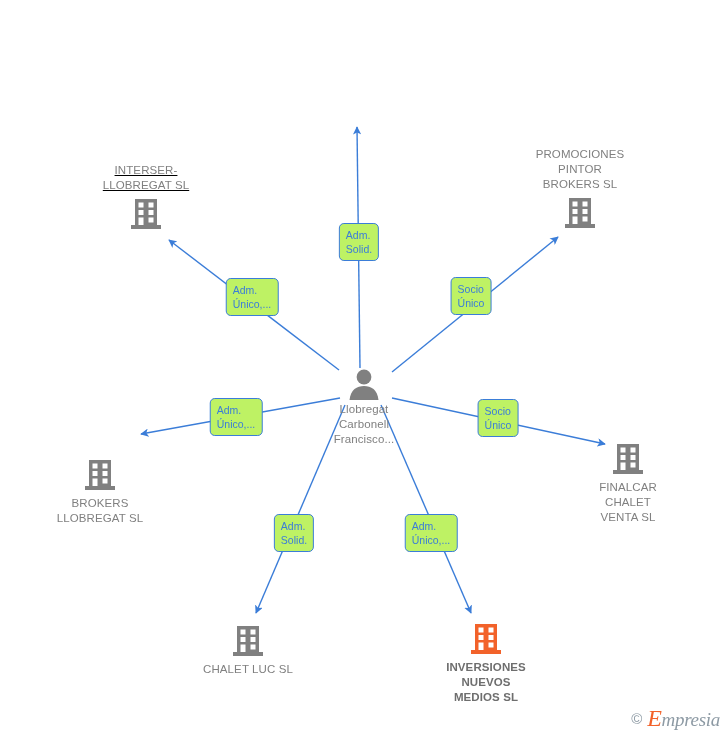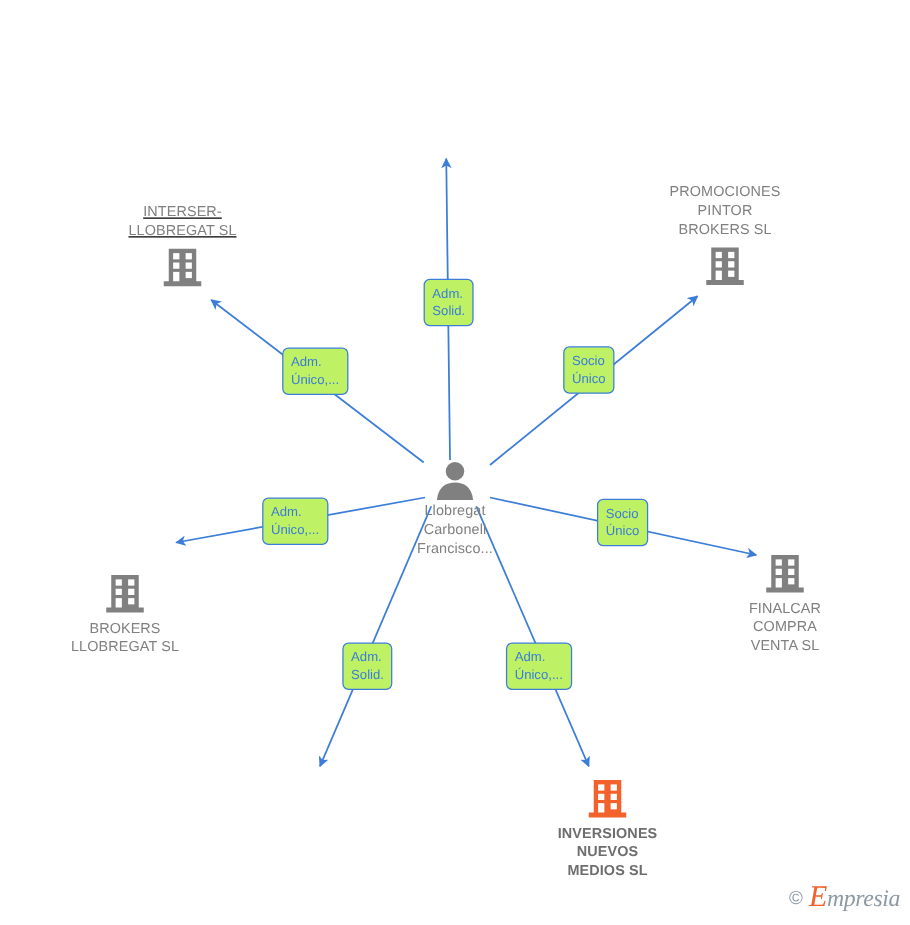--- a/index.html
+++ b/index.html
@@ -181,24 +181,39 @@
         <rect x="4" y="30" width="30" height="4" fill="#808080"></rect>
         <rect x="11.5" y="7.5" width="5" height="5" fill="#fff"></rect>
         <rect x="21.5" y="7.5" width="5" height="5" fill="#fff"></rect>
         <rect x="11.5" y="15" width="5" height="5" fill="#fff"></rect>
         <rect x="21.5" y="15" width="5" height="5" fill="#fff"></rect>
         <rect x="11.5" y="22.5" width="5" height="7.5" fill="#fff"></rect>
         <rect x="21.5" y="22.5" width="5" height="5" fill="#fff"></rect>
       </svg>
     </span>
     <span class="node-label">FINALCAR
-COMPRA
+CHALET
 VENTA  SL</span>
   </div>
 
+  <div class="node label-bottom" style="left:248px; top:622px;">
+    <span class="icon-wrap">
+      <svg width="38" height="38" viewBox="0 0 38 38" xmlns="http://www.w3.org/2000/svg">
+        <rect x="8" y="4" width="22" height="28" fill="#808080"></rect>
+        <rect x="4" y="30" width="30" height="4" fill="#808080"></rect>
+        <rect x="11.5" y="7.5" width="5" height="5" fill="#fff"></rect>
+        <rect x="21.5" y="7.5" width="5" height="5" fill="#fff"></rect>
+        <rect x="11.5" y="15" width="5" height="5" fill="#fff"></rect>
+        <rect x="21.5" y="15" width="5" height="5" fill="#fff"></rect>
+        <rect x="11.5" y="22.5" width="5" height="7.5" fill="#fff"></rect>
+        <rect x="21.5" y="22.5" width="5" height="5" fill="#fff"></rect>
+      </svg>
+    </span>
+    <span class="node-label">CHALET LUC  SL</span>
+  </div>
 
   <div class="node label-bottom highlight" style="left:486px; top:620px;">
     <span class="icon-wrap">
       <svg width="38" height="38" viewBox="0 0 38 38" xmlns="http://www.w3.org/2000/svg">
         <rect x="8" y="4" width="22" height="28" fill="#f2622a"></rect>
         <rect x="4" y="30" width="30" height="4" fill="#f2622a"></rect>
         <rect x="11.5" y="7.5" width="5" height="5" fill="#fff"></rect>
         <rect x="21.5" y="7.5" width="5" height="5" fill="#fff"></rect>
         <rect x="11.5" y="15" width="5" height="5" fill="#fff"></rect>
         <rect x="21.5" y="15" width="5" height="5" fill="#fff"></rect>

